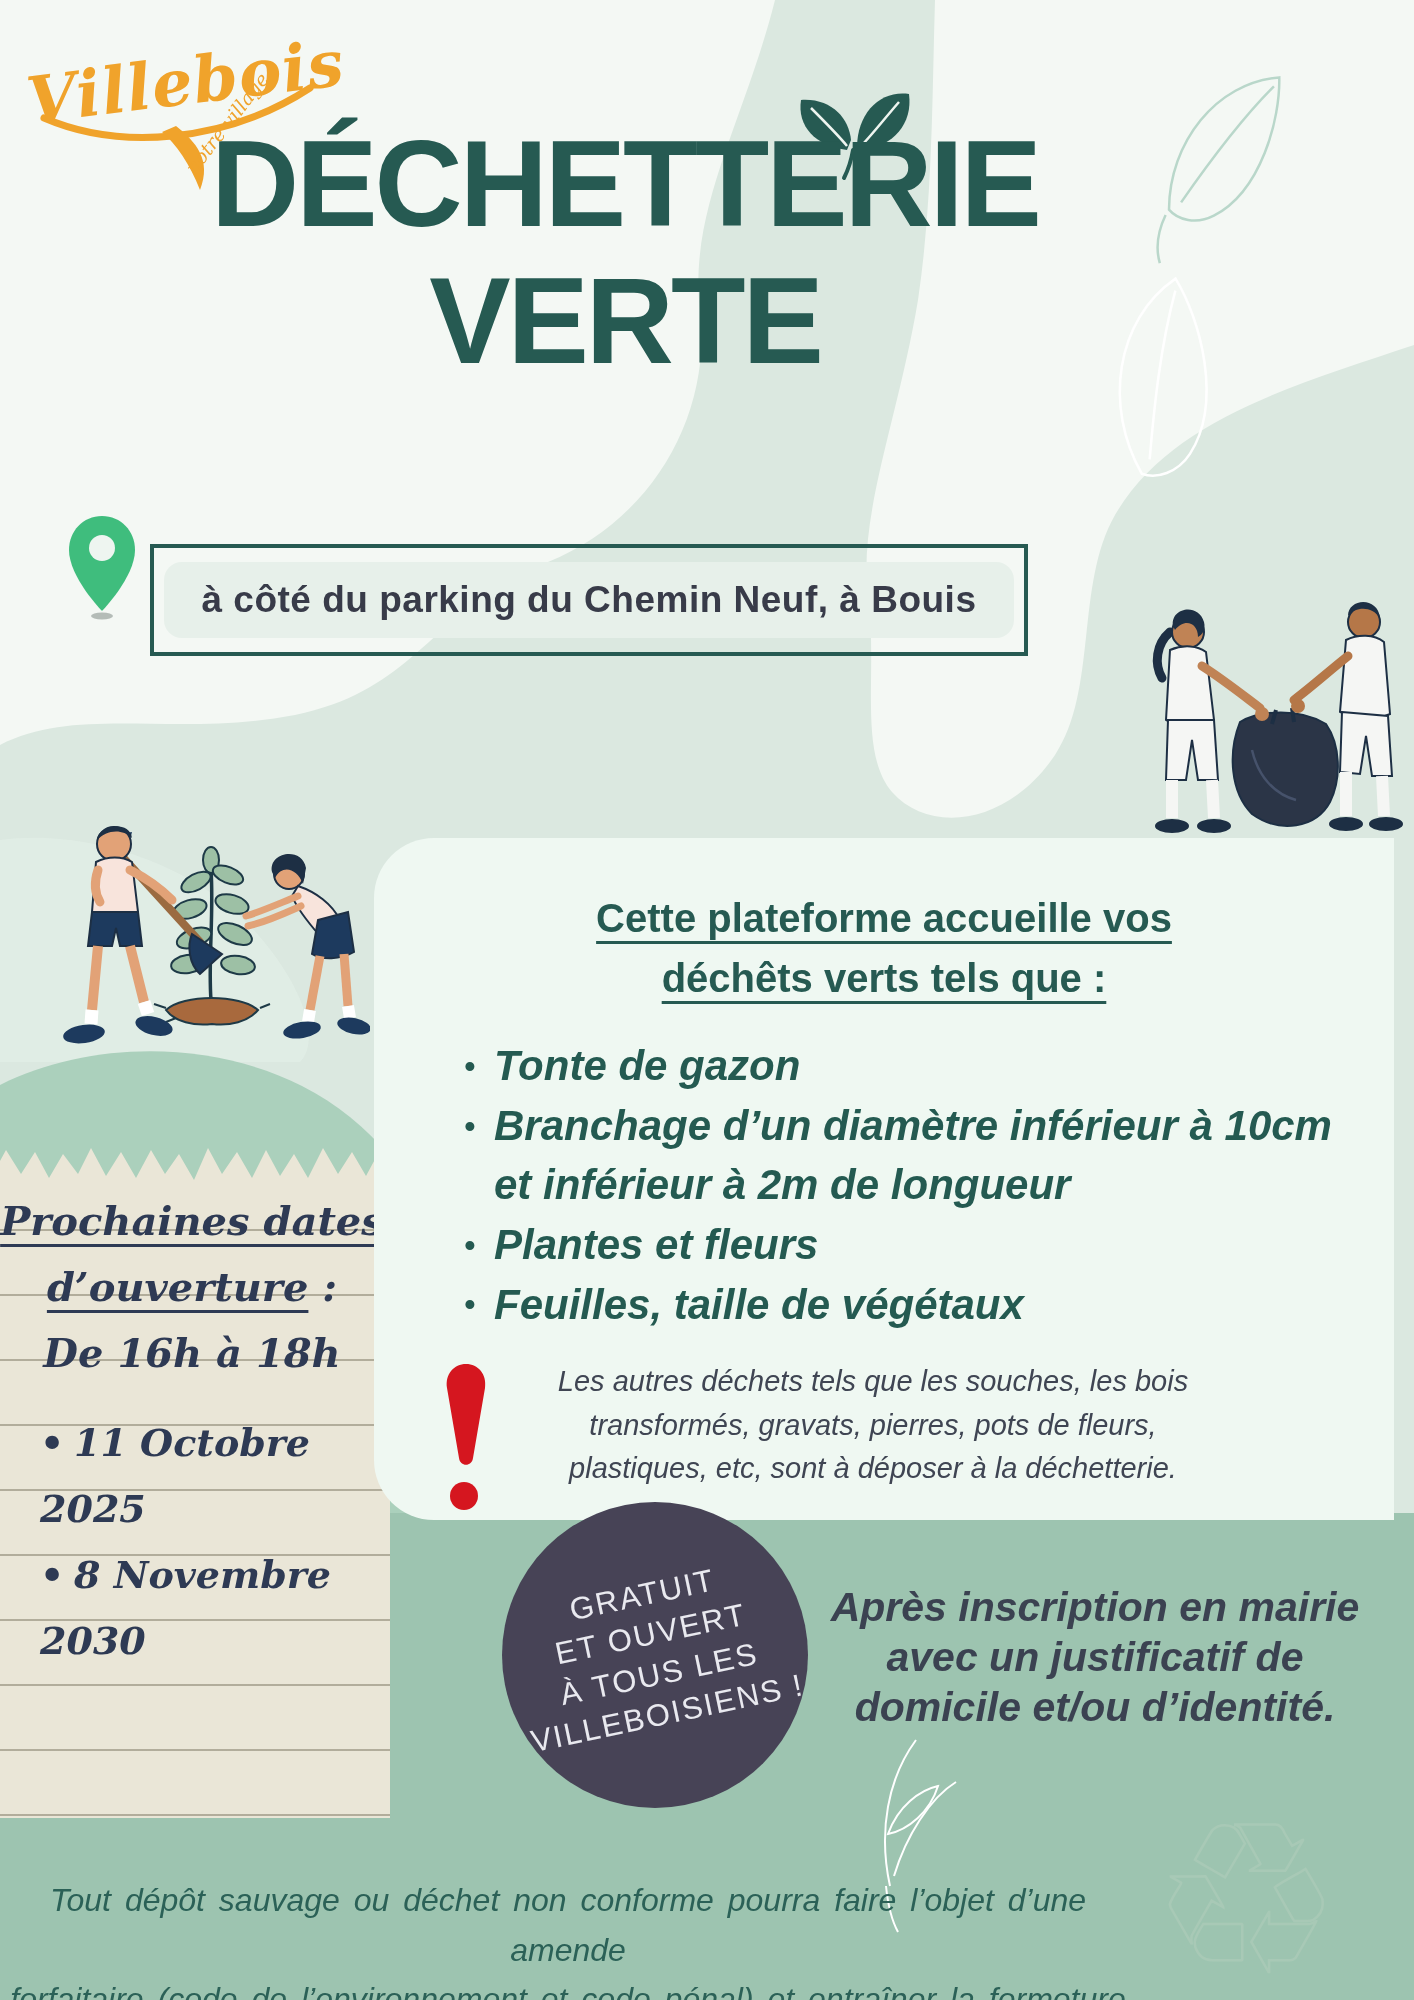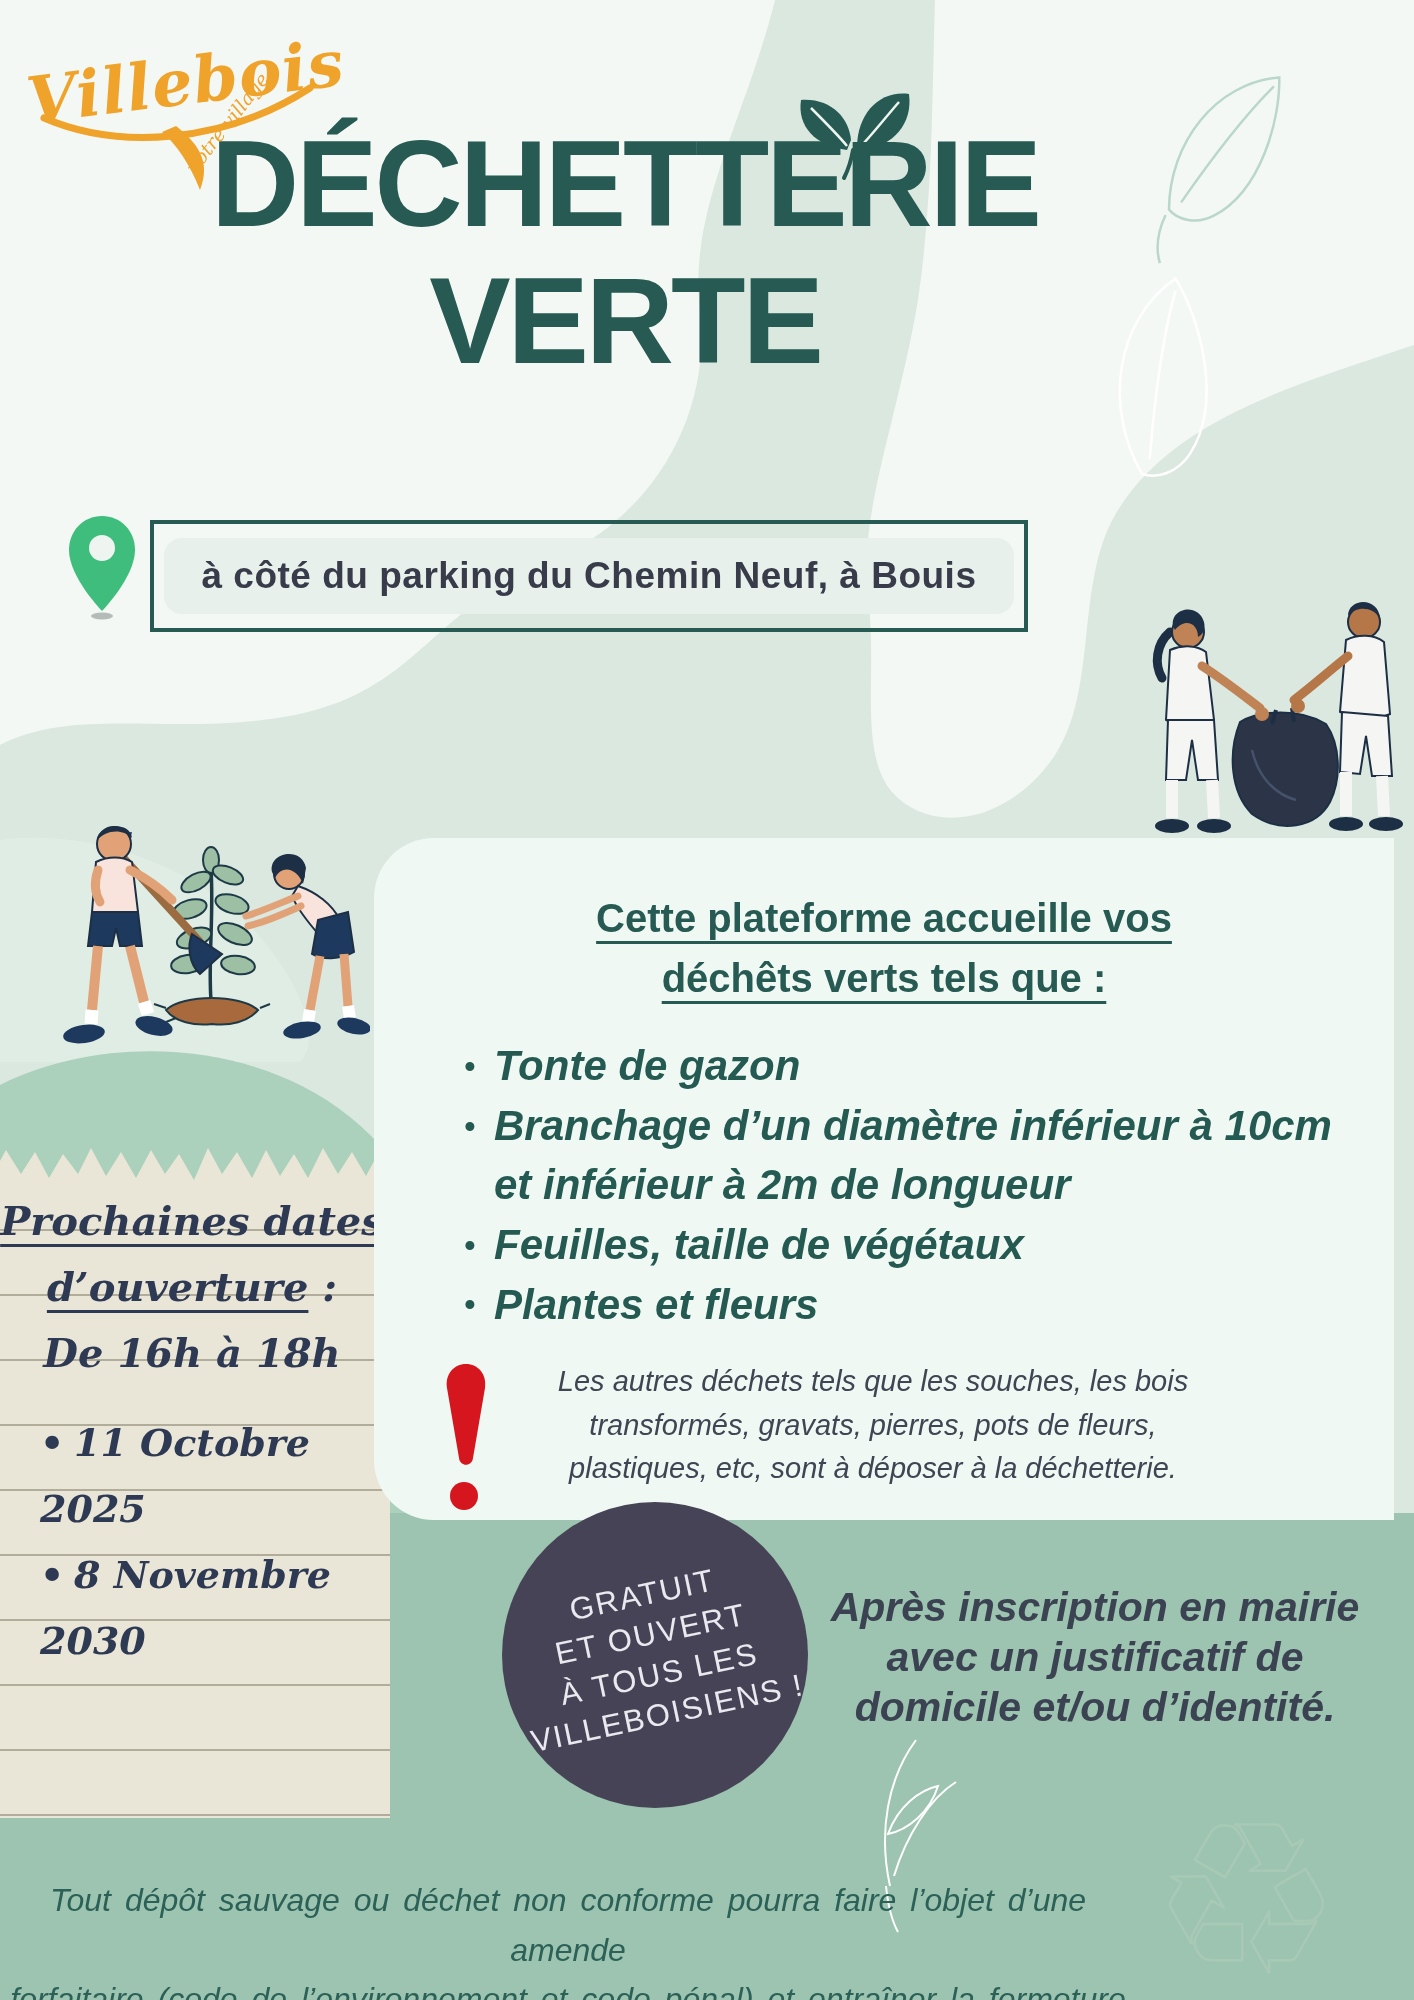--- a/index.html
+++ b/index.html
@@ -25,21 +25,21 @@
     font-family:"DejaVu Serif", serif; font-style:italic;
     font-size:19px; color:#f0a32b; transform:rotate(-52deg);
   }
 
   
   .title{left:0; top:116px; width:1250px; text-align:center; z-index:2;
     color:#265a52; font-weight:bold; font-size:122px; line-height:1.12; letter-spacing:-3px;}
 
   
   .loc-box{
-    left:150px; top:520px; width:878px; height:112px; z-index:2;
+    left:150px; top:544px; width:878px; height:112px; z-index:2;
     border:4px solid #265a52; box-sizing:border-box; display:flex; align-items:center; justify-content:center;
   }
   .loc-inner{
     margin:0 10px; width:100%; height:76px; background:#e7f0ea; border-radius:18px;
     display:flex; align-items:center; justify-content:center;
   }
   .loc-text{font-size:37px; font-weight:bold; color:#383b49; letter-spacing:0.5px;}
   .pin{left:66px; top:514px; z-index:2;}
 
   
@@ -251,22 +251,22 @@
   </svg>
 
   <div class="abs card">
     <div class="card-heading">
       <span class="u" style="display:block">Cette plateforme accueille vos</span>
       <span class="u" style="display:block">déchêts verts tels que :</span>
     </div>
     <ul class="card-list">
       <li>Tonte de gazon</li>
       <li>Branchage d’un diamètre inférieur à 10cm et inférieur à 2m de longueur</li>
+      <li>Plantes et fleurs</li>
       <li>Feuilles, taille de végétaux</li>
-      <li>Plantes et fleurs</li>
     </ul>
     <div class="warning">
       <svg width="52" height="158" viewBox="0 0 52 158">
         <path d="M26,4 C38,4 47,14 45,28 L33,98 C32,107 20,107 19,98 L7,28 C5,14 14,4 26,4 Z" fill="#d5161f"></path>
         <circle cx="24" cy="136" r="14" fill="#d5161f"></circle>
       </svg>
       <div class="warning-text">Les autres déchets tels que les souches, les bois transformés, gravats, pierres, pots de fleurs, plastiques, etc, sont à déposer à la déchetterie.</div>
     </div>
   </div>
 

